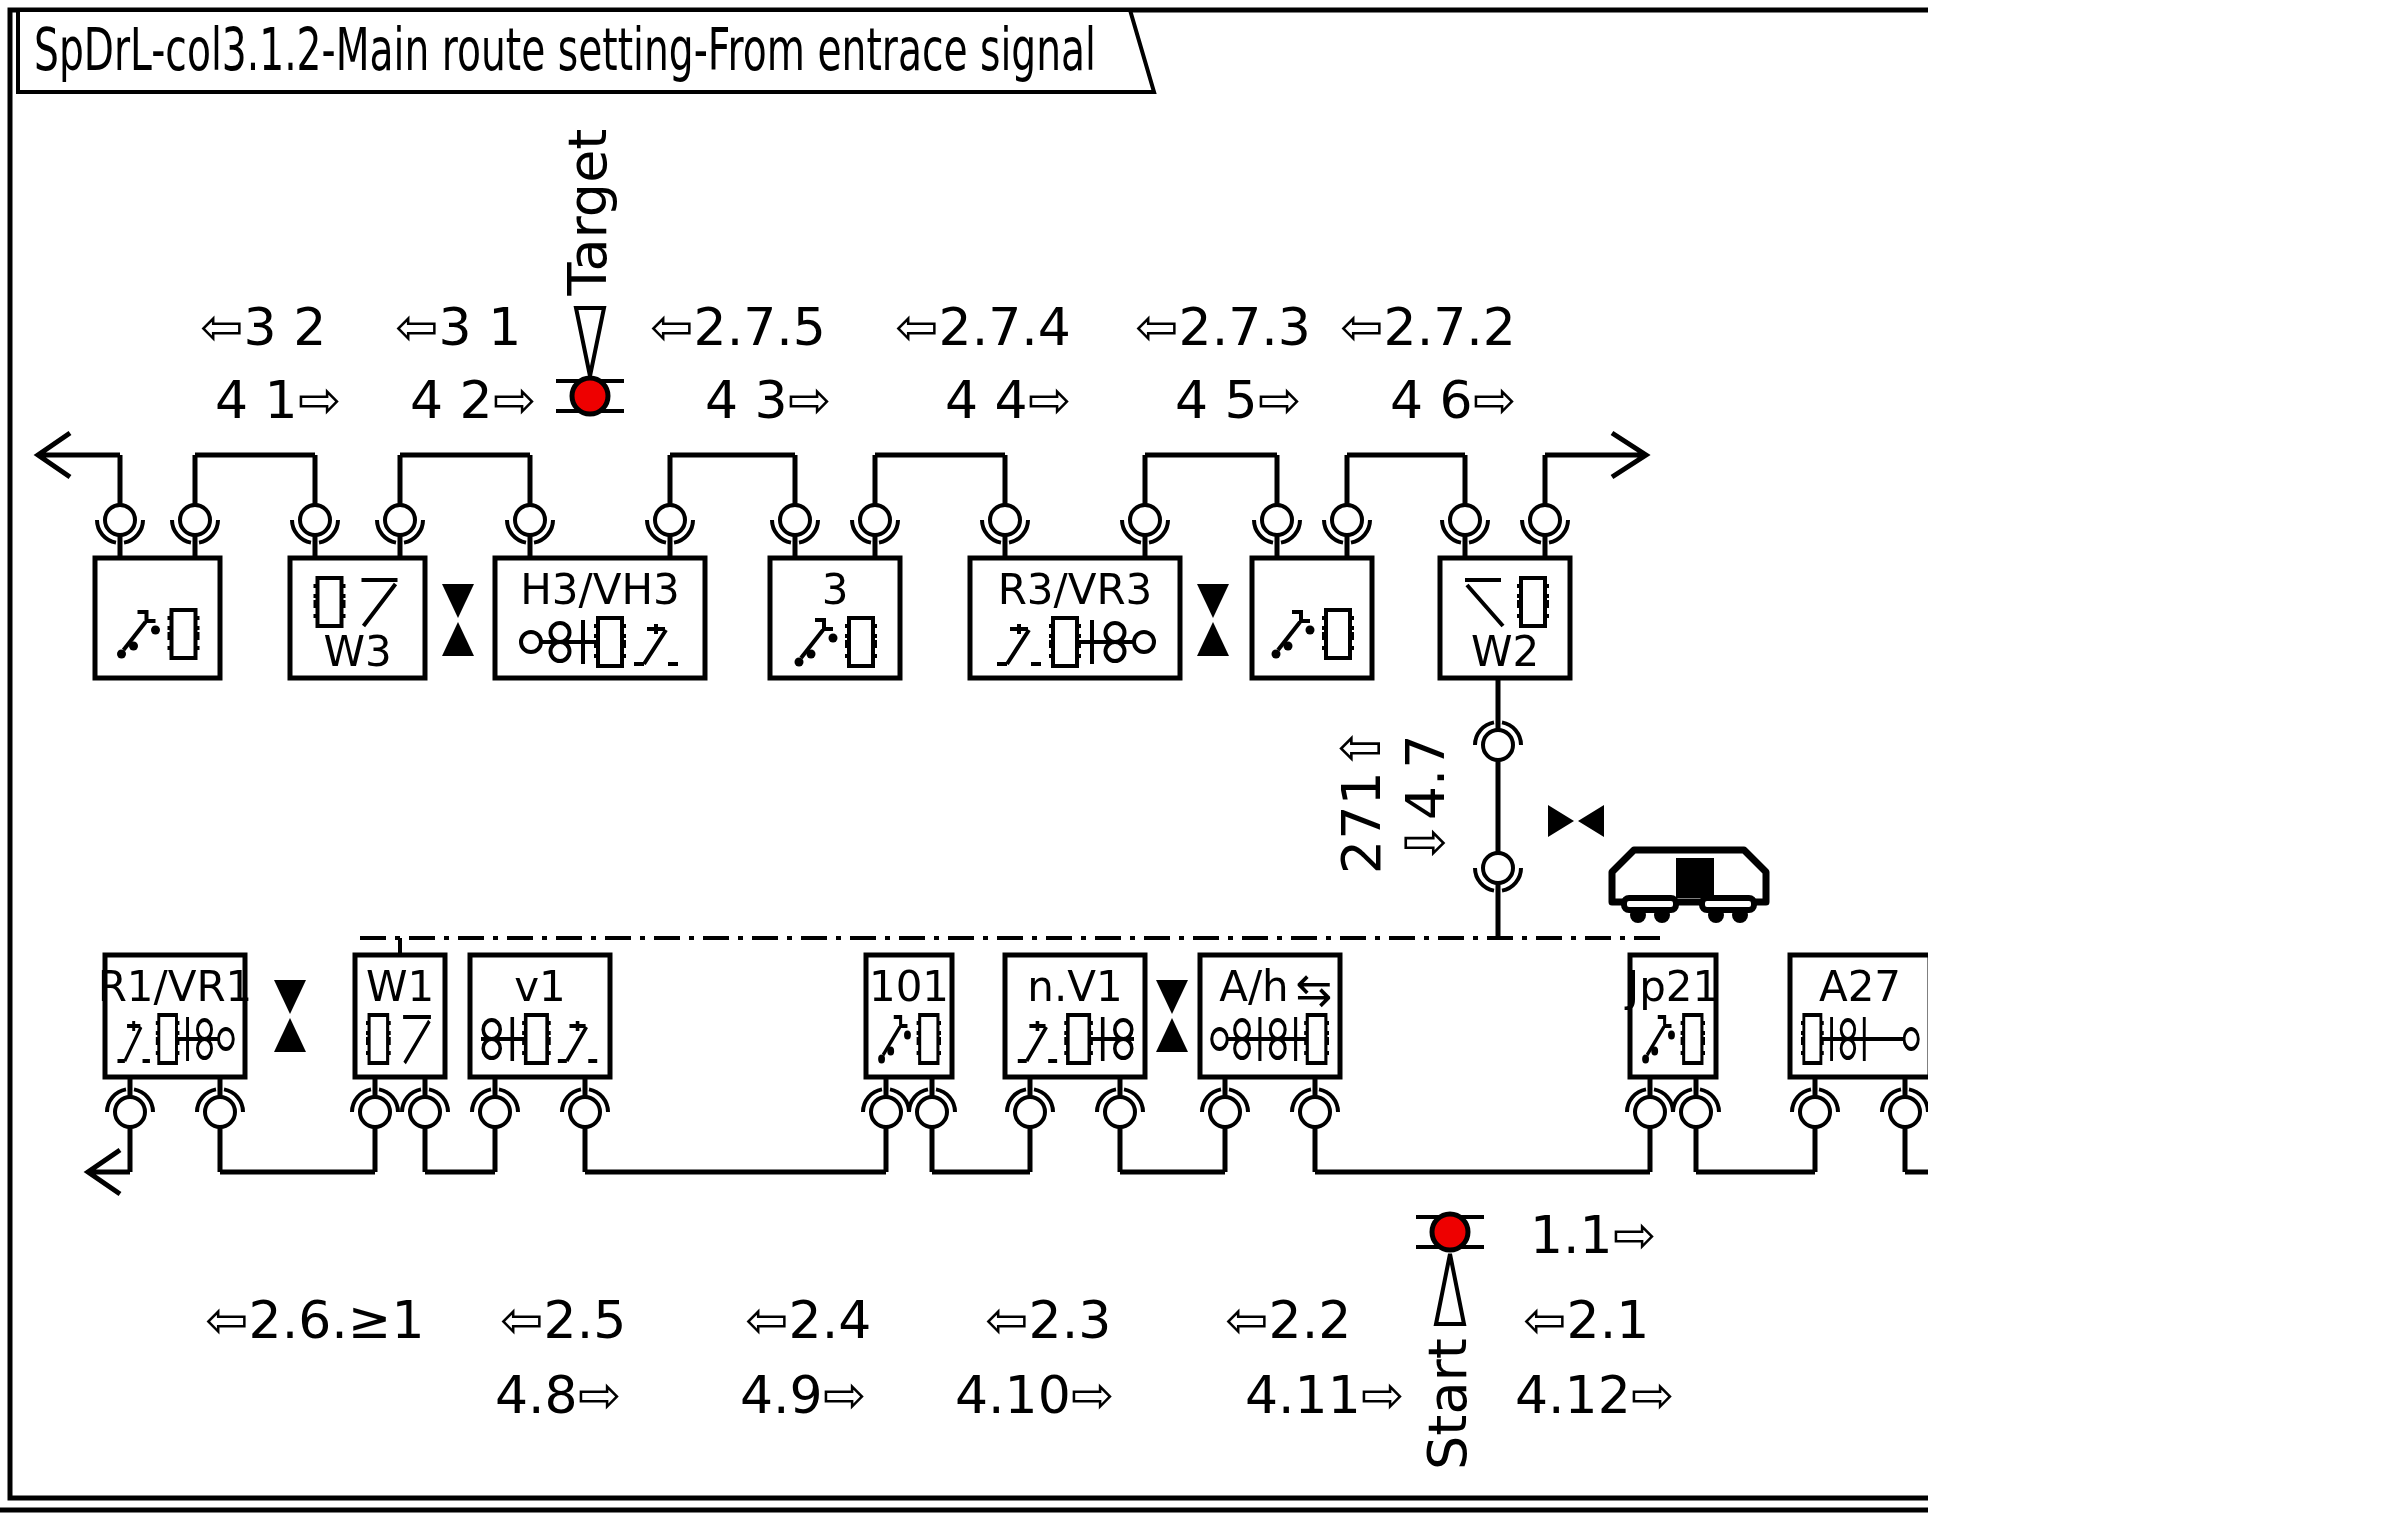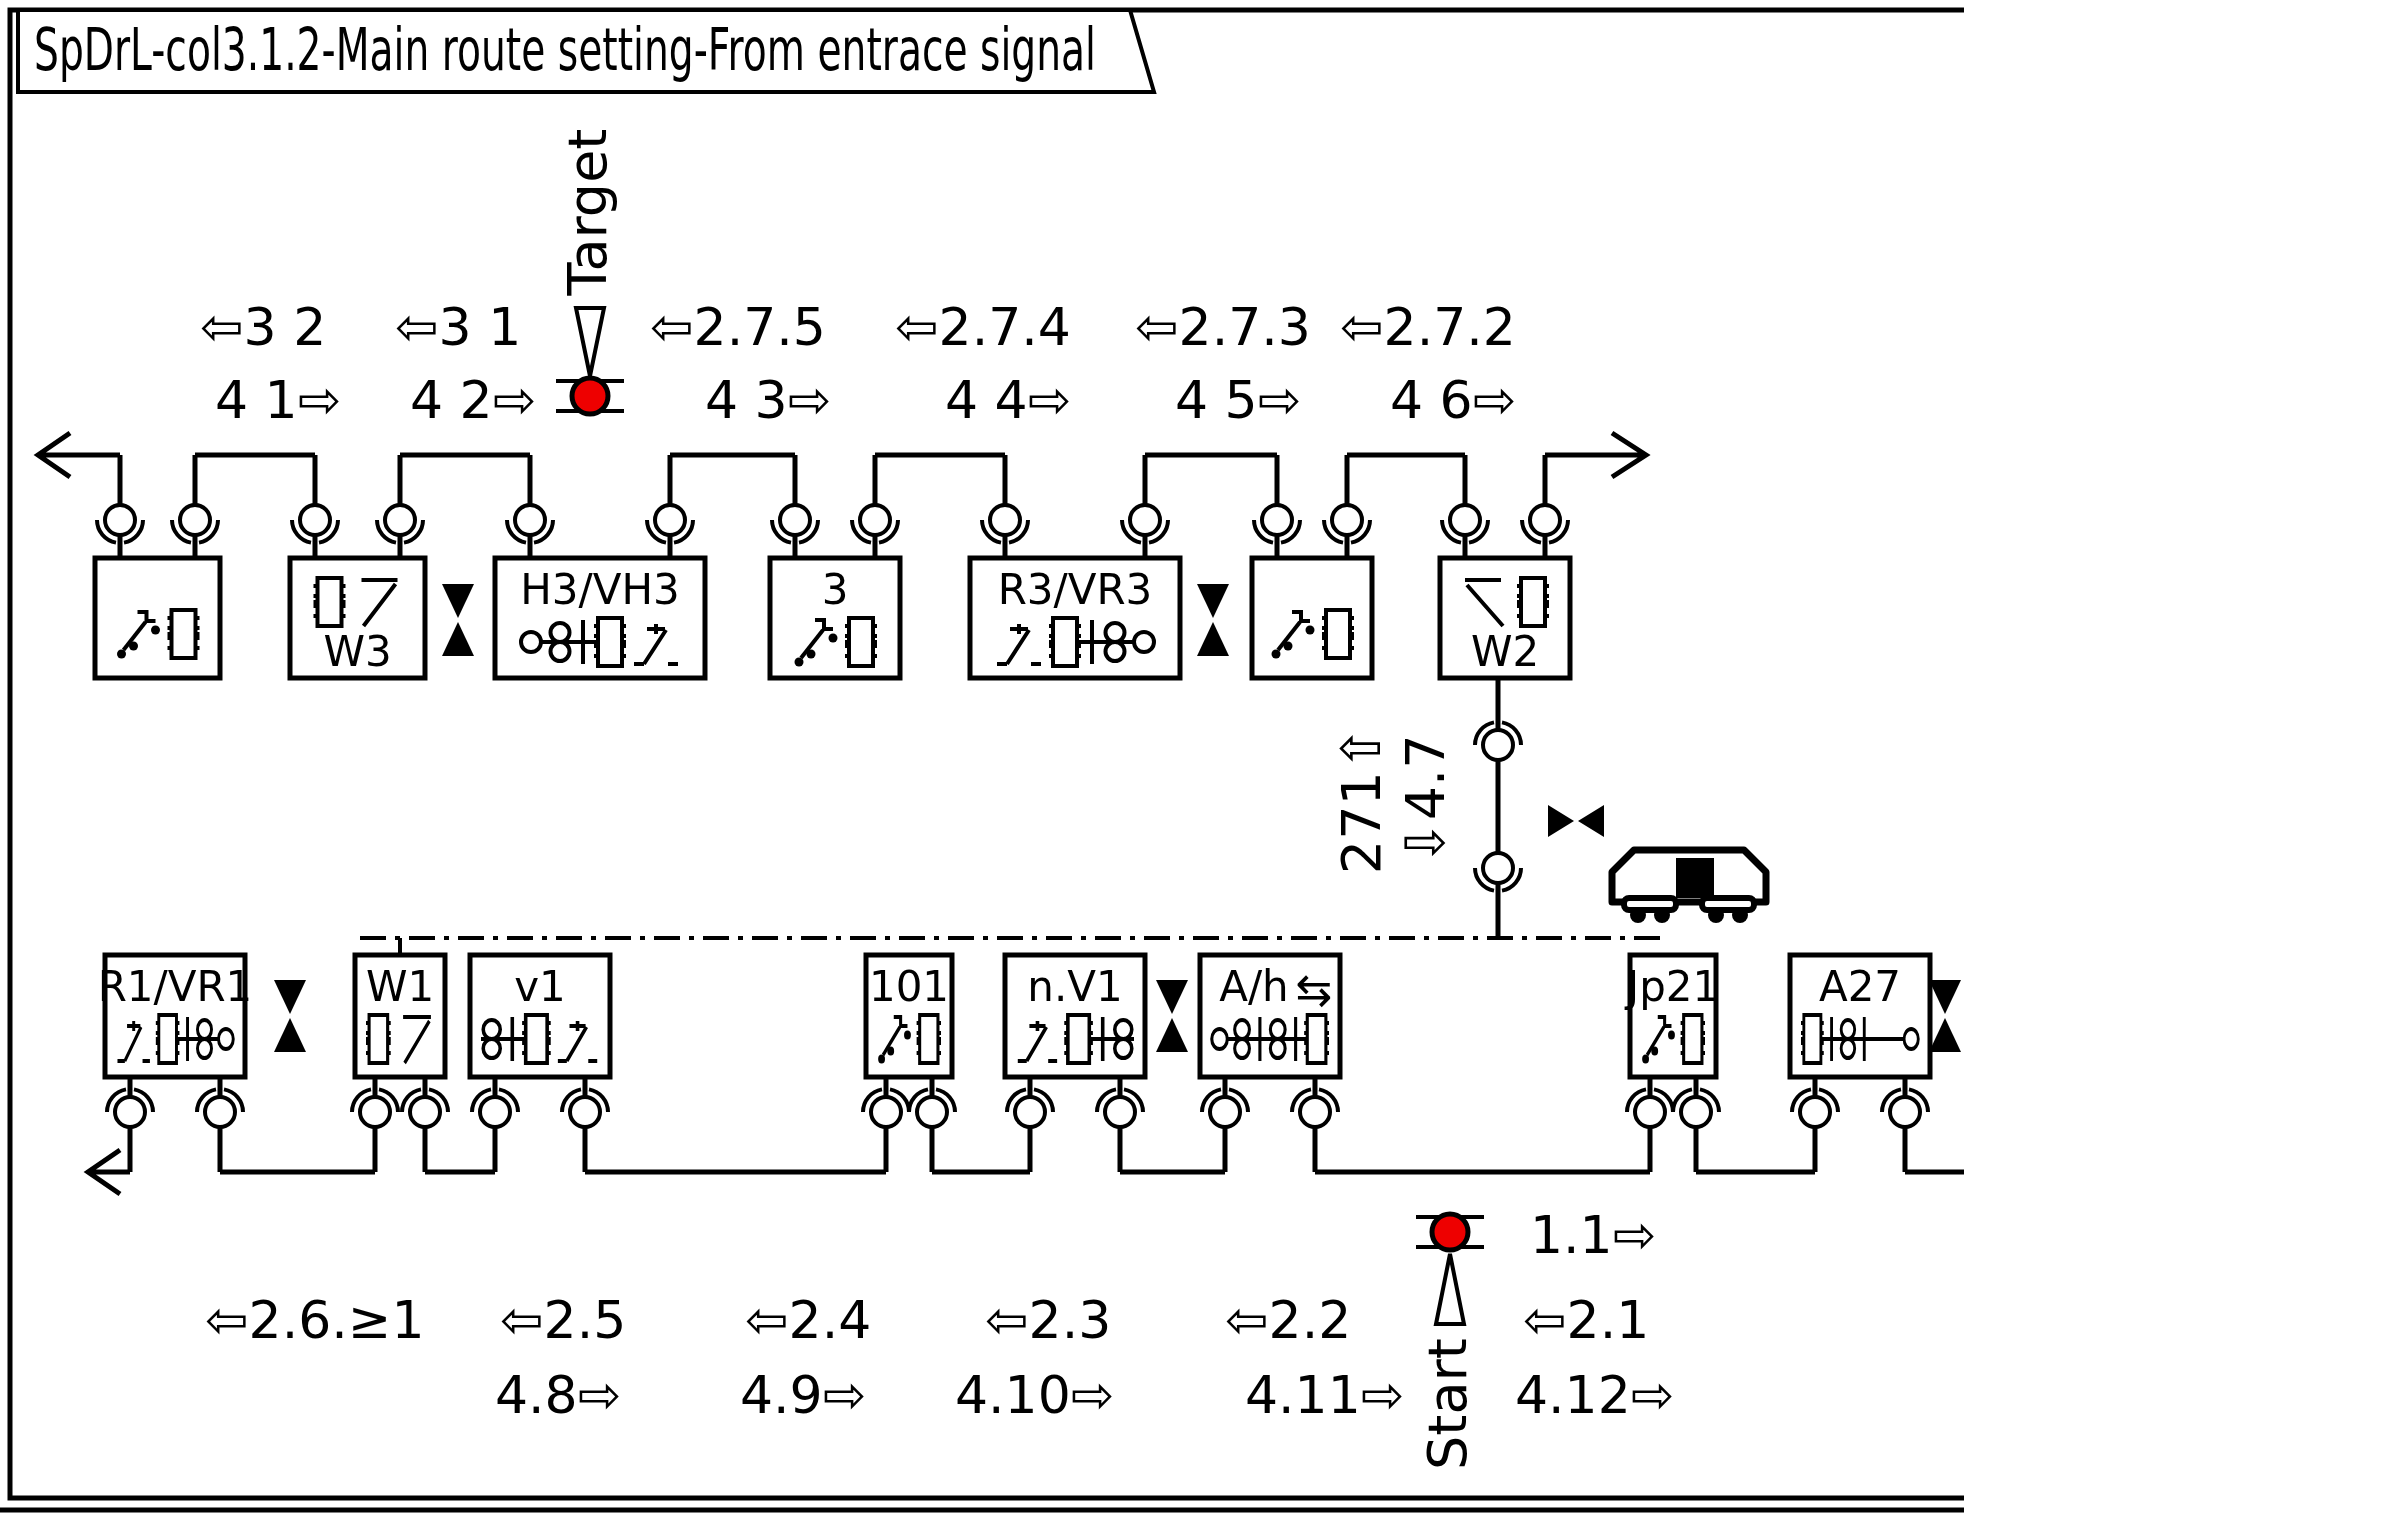--- a/index.html
+++ b/index.html
@@ -1,16 +1,16 @@
 <!DOCTYPE html>
 <html><head>
 <meta charset="utf-8">
 <style>
   html,body{margin:0;padding:0;background:#ffffff;}
-  #stage{position:relative;width:1928px;height:1516px;background:#fff;overflow:hidden;padding-left:36px;}
+  #stage{position:relative;width:1928px;height:1516px;background:#fff;overflow:hidden;}
   svg{position:absolute;left:0;top:0;}
   text{font-family:"DejaVu Sans",sans-serif;fill:#000;}
   .title-text{font-size:58px;}
   .route-label{font-size:52px;}
   .box-label{font-size:42px;font-weight:500;}
   .vert-label{font-size:54px;}
   .lines{stroke:#000;stroke-width:5;fill:none;}
   .thin{stroke:#000;stroke-width:4;fill:none;}
 </style>
 </head>

